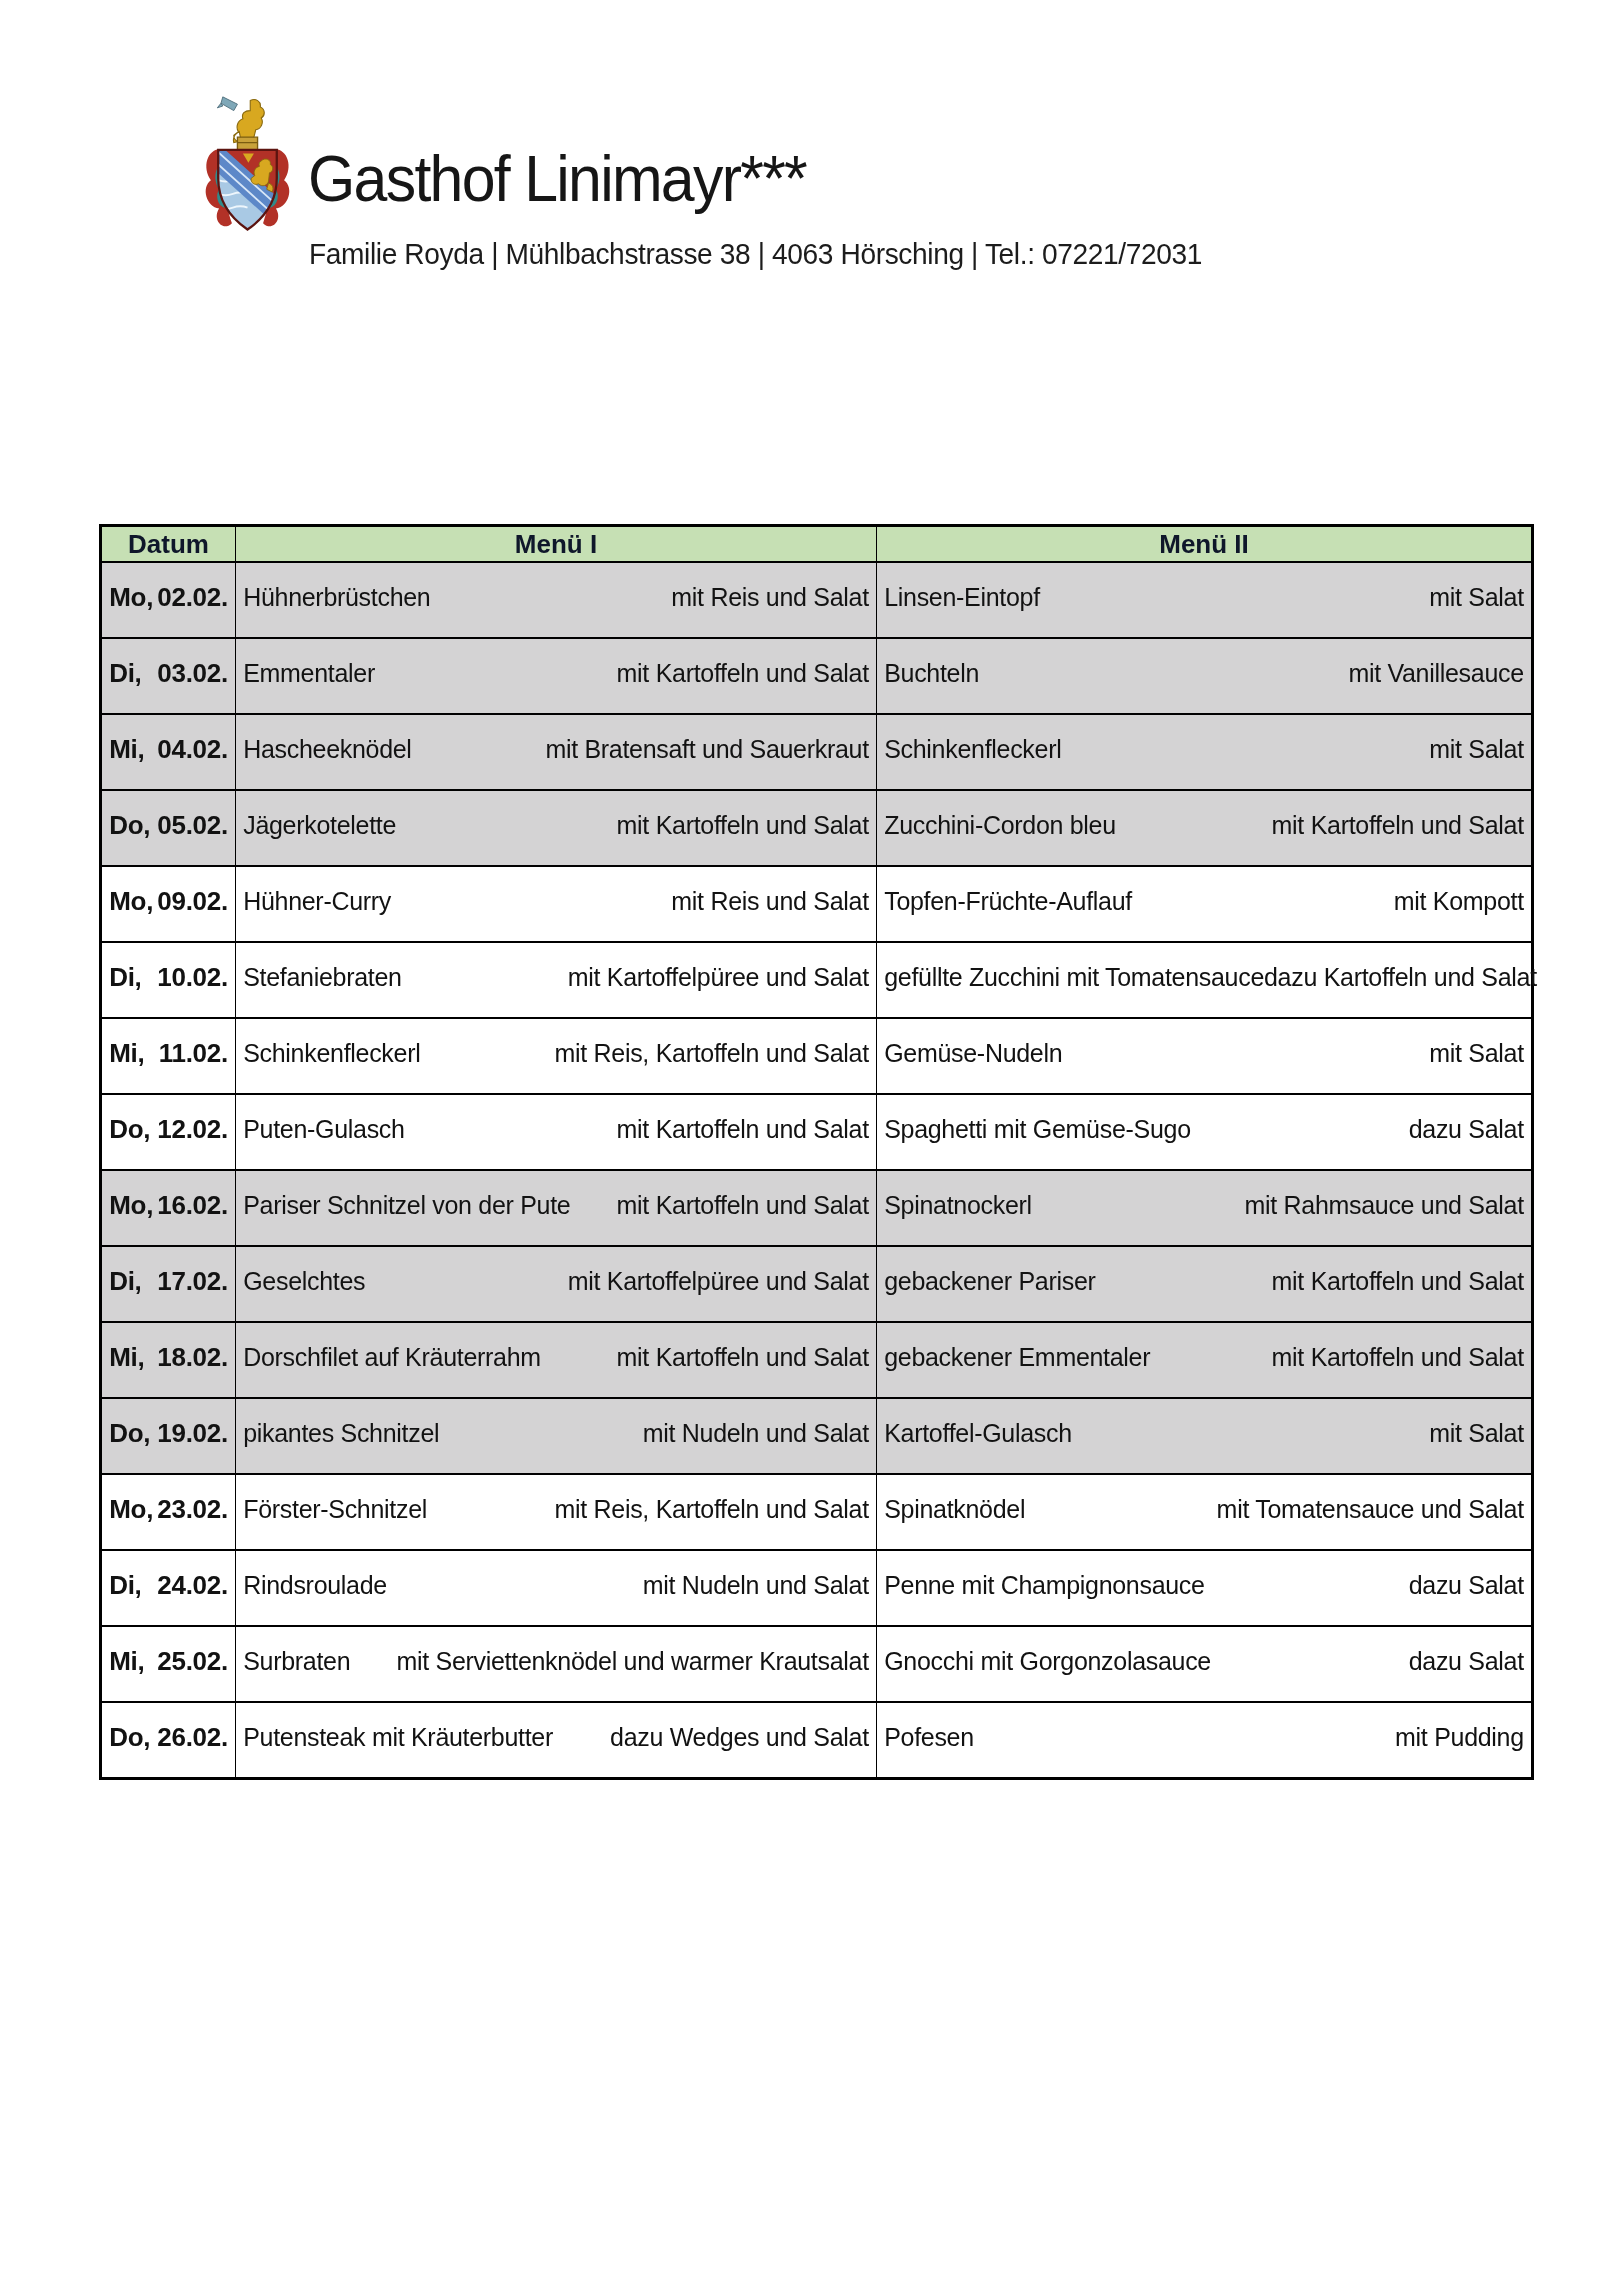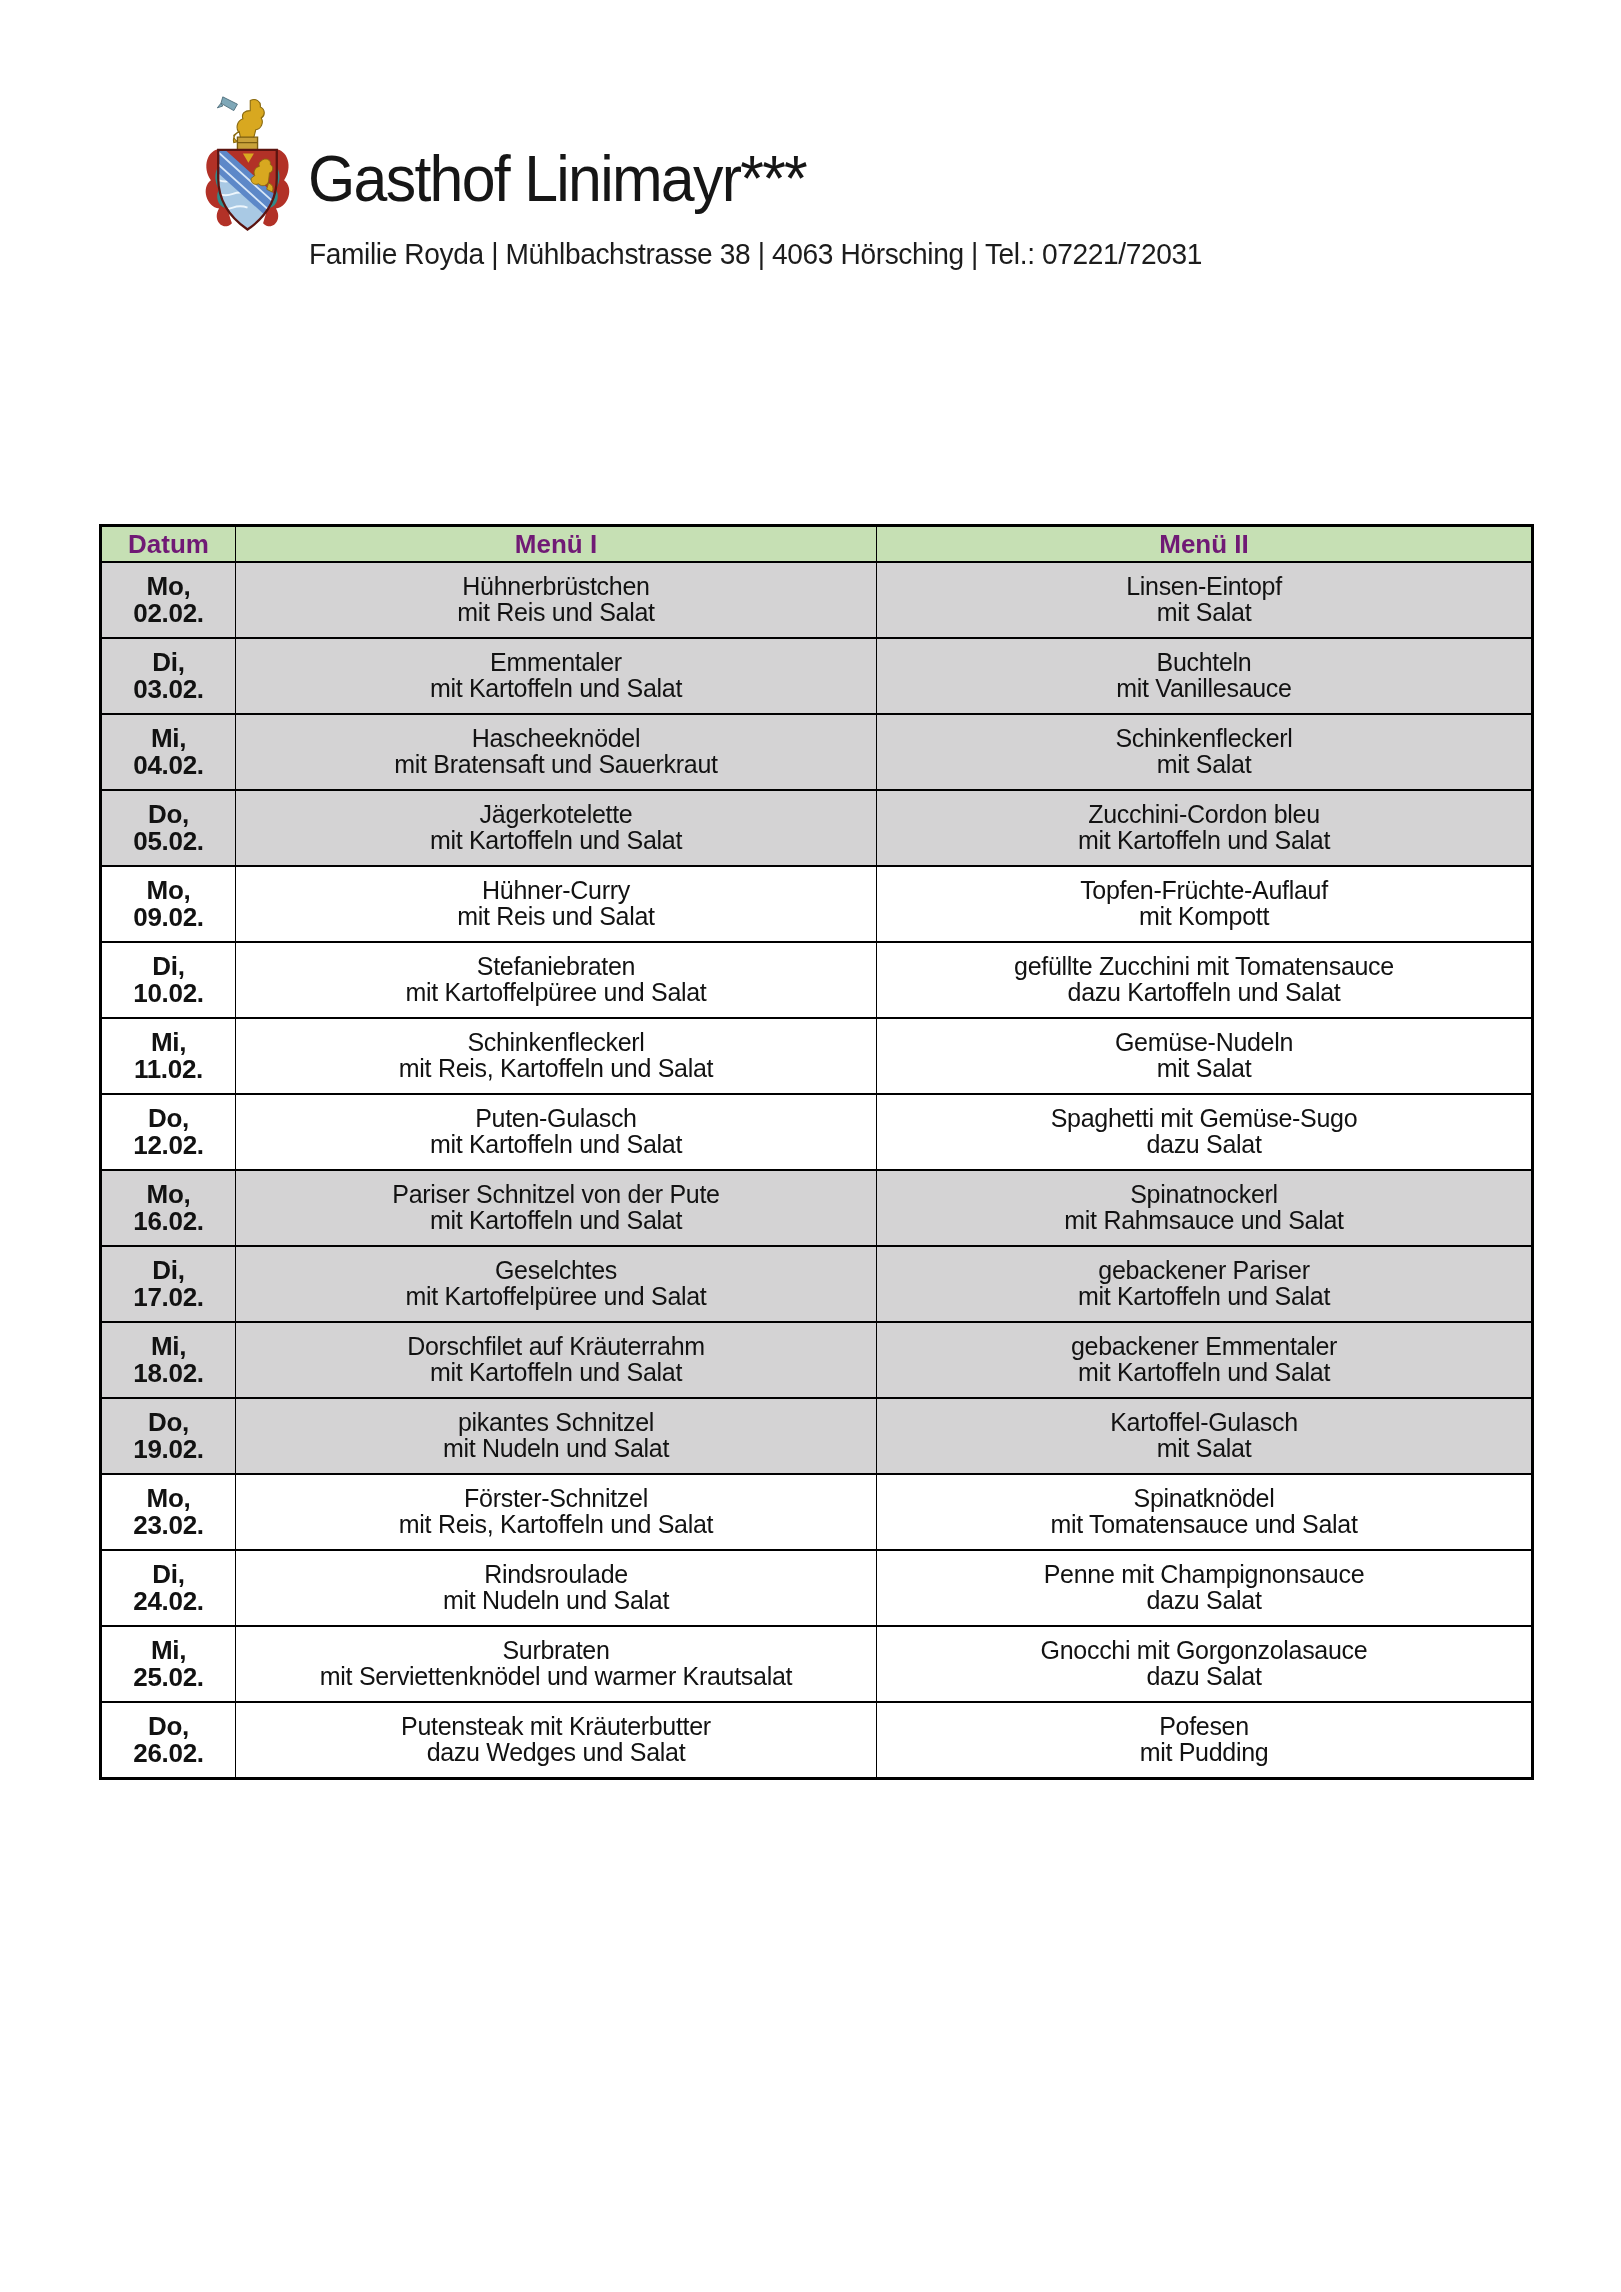--- a/index.html
+++ b/index.html
@@ -82,31 +82,31 @@
     padding: 0;
     vertical-align: top;
   }
   .menu-table thead th {
     height: 34px;
     background: var(--header-bg, #c6e0b4);
     font-size: 26px;
     font-weight: 700;
     text-align: center;
     vertical-align: middle;
-    color: #701a75;
+    color: #0f172a;
   }
   .menu-table tbody tr { height: 76px; }
   tr.shade-gray  td { background: var(--row-gray, #d4d3d4); }
   tr.shade-white td { background: var(--row-white, #ffffff); }
 
   .cell {
     box-sizing: border-box;
     height: 63px;
     display: flex;
-    flex-direction: column;
+    flex-direction: row;
     justify-content: space-between;
     align-items: center;
     padding: 9.9px 7.2px 4.5px 7.2px;
     text-align: center;
     font-size: 25px;
     line-height: 1.05;
     letter-spacing: -0.3px;
   }
   .date-cell .cell {
     font-weight: 700;

